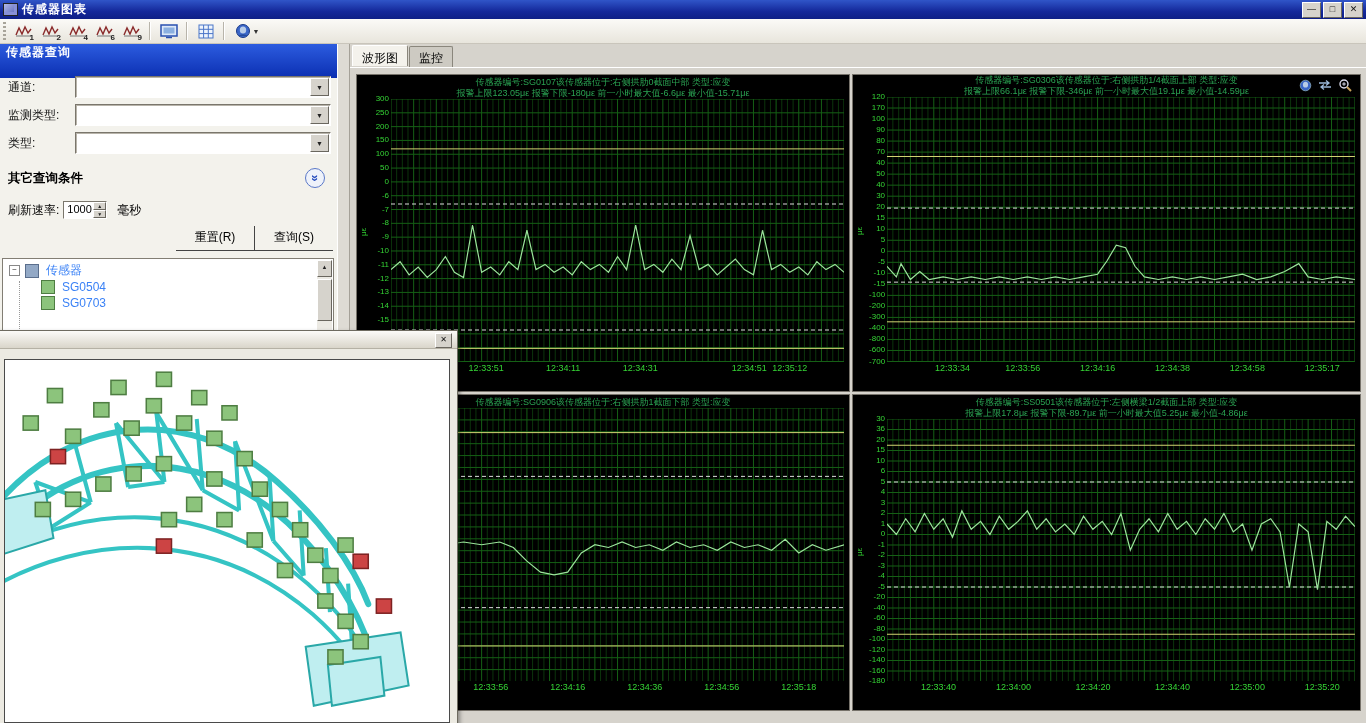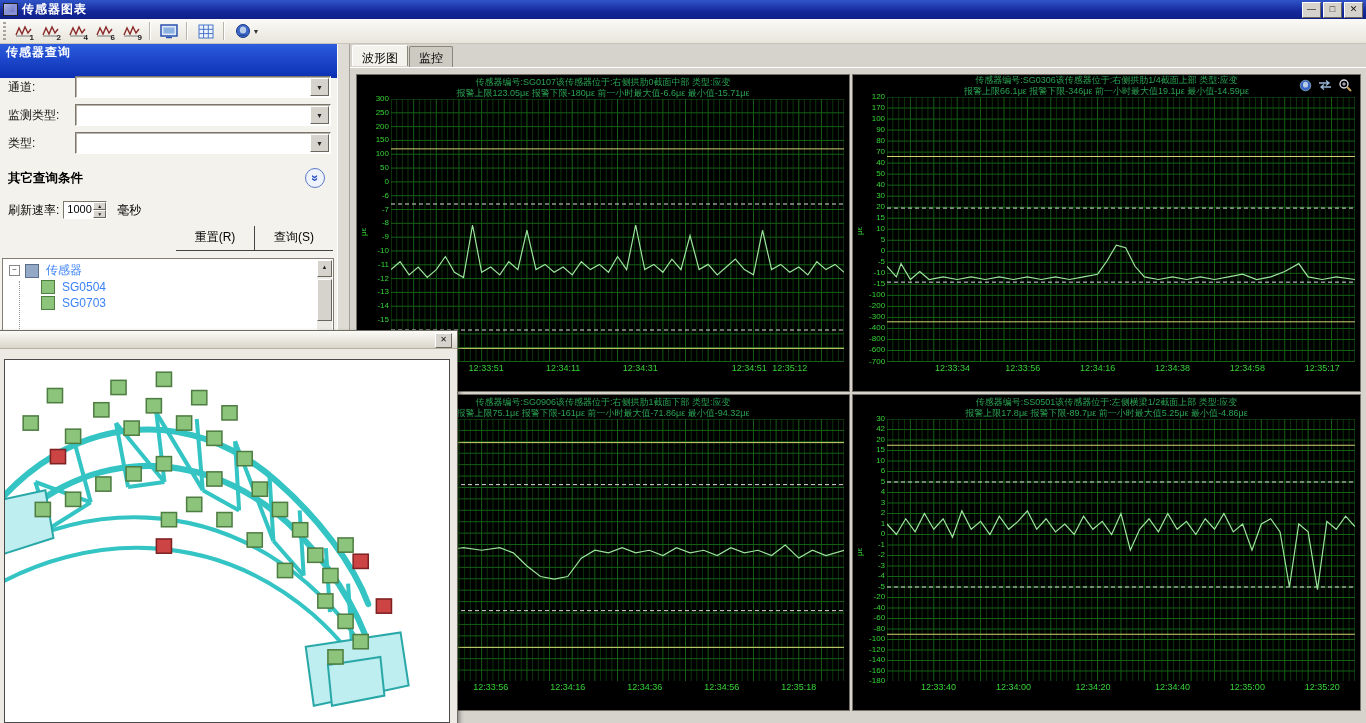--- a/index.html
+++ b/index.html
@@ -576,21 +576,20 @@
             <div class="xtick" style="left: 29%;">12:33:56</div>
             <div class="xtick" style="left: 45%;">12:34:16</div>
             <div class="xtick" style="left: 61%;">12:34:38</div>
             <div class="xtick" style="left: 77%;">12:34:58</div>
             <div class="xtick" style="left: 93%;">12:35:17</div>
           </div>
       </div>
 
       <div class="chart-panel">
         <div class="ct ct1">传感器编号:SG0906该传感器位于:右侧拱肋1截面下部 类型:应变</div>
-        <div class="ct ct2">报警上限75.1με 报警下限-161με 前一小时最大值-71.86με 最小值-94.32με</div>
         <div class="chart-body">
           <div class="unitcol">
               <span class="unitlbl cunit">με</span>
             </div>
           <div class="ylabels"></div>
           <div class="plot">
               <svg viewBox="0 0 100 100" preserveAspectRatio="none">
                 <line x1="0" y1="0" x2="0" y2="100" stroke="#156015" vector-effect="non-scaling-stroke"></line>
                 <line x1="1.25" y1="0" x2="1.25" y2="100" stroke="#0c340c" vector-effect="non-scaling-stroke"></line>
                 <line x1="2.5" y1="0" x2="2.5" y2="100" stroke="#0c340c" vector-effect="non-scaling-stroke"></line>
@@ -715,21 +714,21 @@
 
       <div class="chart-panel">
         <div class="ct ct1">传感器编号:SS0501该传感器位于:左侧横梁1/2截面上部 类型:应变</div>
         <div class="ct ct2">报警上限17.8με 报警下限-89.7με 前一小时最大值5.25με 最小值-4.86με</div>
         <div class="chart-body">
           <div class="unitcol">
               <span class="unitlbl cunit">με</span>
             </div>
           <div class="ylabels">
               <div class="ytick" style="top: 0%;">30</div>
-              <div class="ytick" style="top: 4%;">42</div>
+              <div class="ytick" style="top: 4%;">36</div>
               <div class="ytick" style="top: 8%;">20</div>
               <div class="ytick" style="top: 12%;">15</div>
               <div class="ytick" style="top: 16%;">10</div>
               <div class="ytick" style="top: 20%;">6</div>
               <div class="ytick" style="top: 24%;">5</div>
               <div class="ytick" style="top: 28%;">4</div>
               <div class="ytick" style="top: 32%;">3</div>
               <div class="ytick" style="top: 36%;">2</div>
               <div class="ytick" style="top: 40%;">1</div>
               <div class="ytick" style="top: 44%;">0</div>

